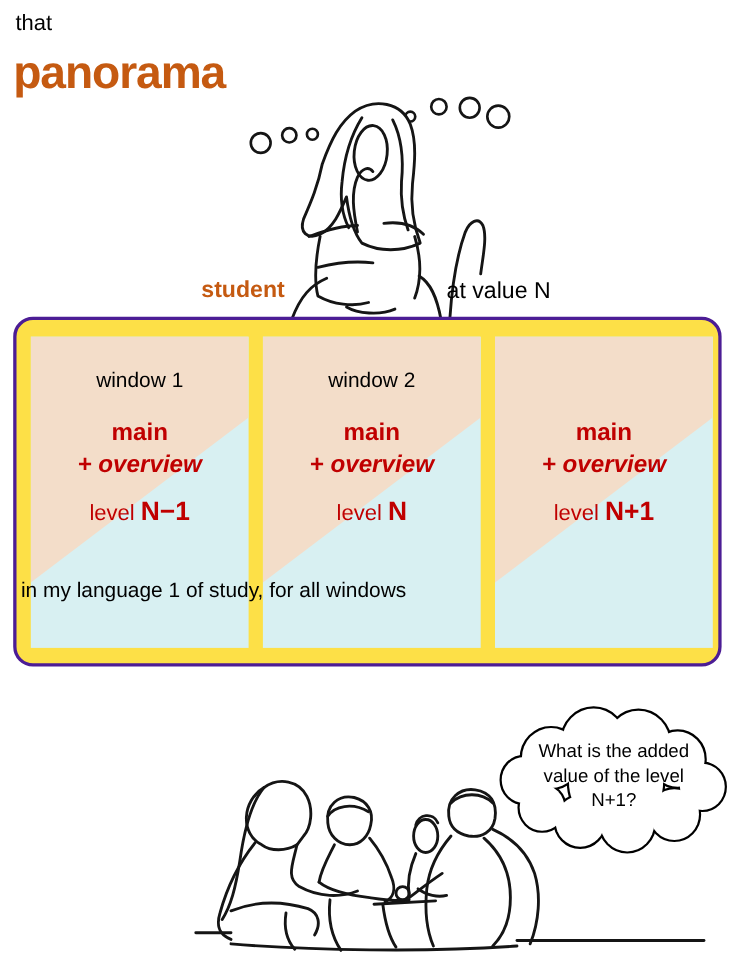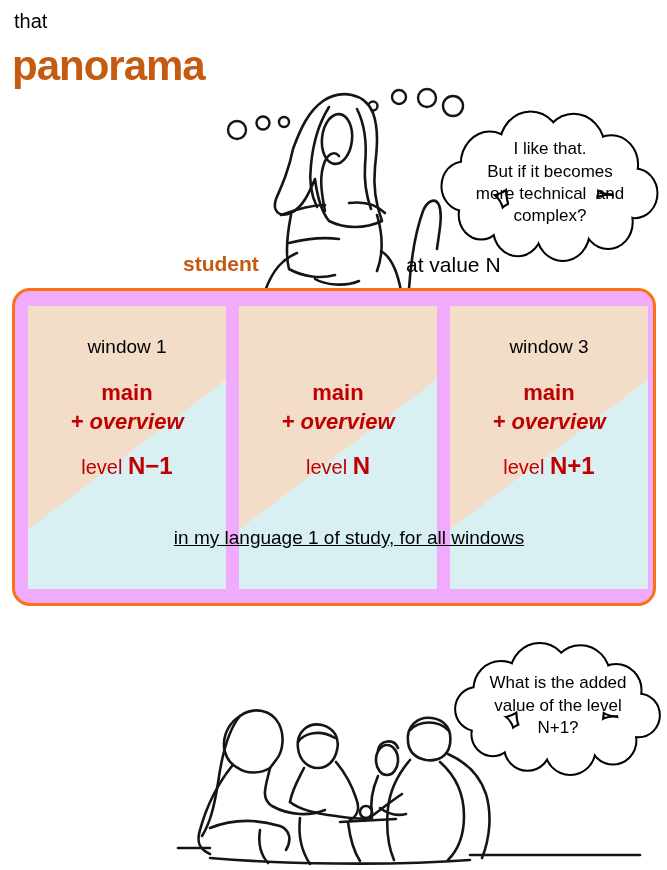--- a/index.html
+++ b/index.html
@@ -42,37 +42,37 @@
   .student-label{position:absolute;left:183px;top:252px;font-size:21px;font-weight:bold;color:var(--orange);}
   .level-label{position:absolute;left:406px;top:253px;font-size:21px;color:#000;}
   .team-label{
     position:absolute;left:238px;top:633px;width:204px;text-align:center;
     font-size:24px;font-weight:bold;color:var(--orange);line-height:1.25;white-space:pre-line;
   }
 
   
   .panel{
     position:absolute;left:12px;top:288px;width:644px;height:318px;
-    background:#f0abfc;border:3px solid #f97316;border-radius:18px;
+    background:#fde047;border:3px solid #4c1d95;border-radius:18px;
   }
   .wcard{position:absolute;top:15px;width:198px;height:283px;background:var(--blue);}
   .wcard .peach-tri{
     position:absolute;inset:0;background:var(--peach);
     clip-path:polygon(0 0,100% 0,100% 26%,0 79%);
   }
   .wcard .wtext{position:absolute;width:100%;text-align:center;z-index:1;}
   .w-title{top:30px;font-size:19px;color:#000;}
   .w-main{top:74px;font-size:22px;font-weight:bold;color:var(--red);}
   .w-ovw{top:103px;font-size:22px;font-weight:bold;color:var(--red);font-style:italic;}
   .w-level{top:146px;font-size:20px;color:var(--red);}
   .w-level .lv-val{font-size:24px;font-weight:bold;margin-top:16px;}
   .col1{left:13px;} .col2{left:224px;} .col3{left:435px;}
   .panel-note{
-    position:absolute;left:15px;top:236px;width:100%;text-align:center;
-    font-size:19px;color:#000;z-index:2;text-decoration:underline;
+    position:absolute;left:4px;top:236px;width:100%;text-align:left;
+    font-size:19px;color:#000;z-index:2;
   }
 </style>
 </head>
 <body>
 
 <div class="stage">
 
   <svg width="0" height="0" style="position:absolute" aria-hidden="true">
     <defs>
       <g id="cloudShape">
@@ -103,29 +103,20 @@
             <circle cx="108" cy="66" r="42"></circle>
         </g>
       </g>
     </defs>
   </svg>
 
   <div class="mode-label">that</div>
   <div class="page-title">panorama</div>
 
 
-  <div class="cloud" style="left:436px;top:110px;width:228px;height:150px;">
-    <svg class="cloud-shape" viewBox="0 0 212 126" preserveAspectRatio="none">
-        <use href="#cloudShape"></use>
-      </svg>
-    <div class="cloud-text">I like that.
-But if it becomes
-more technical&nbsp; and
-complex?</div>
-  </div>
 
   <svg class="illus" style="left:225px;top:83px;width:240px;height:210px;" viewBox="0 0 240 210">
 
     <circle class="trail" cx="12" cy="47" r="9"></circle>
     <circle class="trail" cx="38" cy="40" r="6.5"></circle>
     <circle class="trail" cx="59" cy="39" r="5"></circle>
     <circle class="trail" cx="148" cy="23" r="4.5"></circle>
     <circle class="trail" cx="174" cy="14" r="7"></circle>
     <circle class="trail" cx="202" cy="15" r="9"></circle>
     <circle class="trail" cx="228" cy="23" r="10"></circle>
@@ -157,27 +148,27 @@
   <div class="panel">
     <div class="wcard col1">
       <div class="peach-tri"></div>
       <div class="wtext w-title">window 1</div>
       <div class="wtext w-main">main</div>
       <div class="wtext w-ovw">+ overview</div>
       <div class="wtext w-level"><span>level</span> <span class="lv-val">N−1</span></div>
     </div>
     <div class="wcard col2">
       <div class="peach-tri"></div>
+      <div class="wtext w-title">window 2</div>
       <div class="wtext w-main">main</div>
       <div class="wtext w-ovw">+ overview</div>
       <div class="wtext w-level"><span>level</span> <span class="lv-val">N</span></div>
     </div>
     <div class="wcard col3">
       <div class="peach-tri"></div>
-      <div class="wtext w-title">window 3</div>
       <div class="wtext w-main">main</div>
       <div class="wtext w-ovw">+ overview</div>
       <div class="wtext w-level"><span>level</span> <span class="lv-val">N+1</span></div>
     </div>
     <div class="panel-note">in my language 1 of study, for all windows</div>
   </div>
 
 
 
   <div class="cloud" style="left:450px;top:642px;width:216px;height:132px;">

